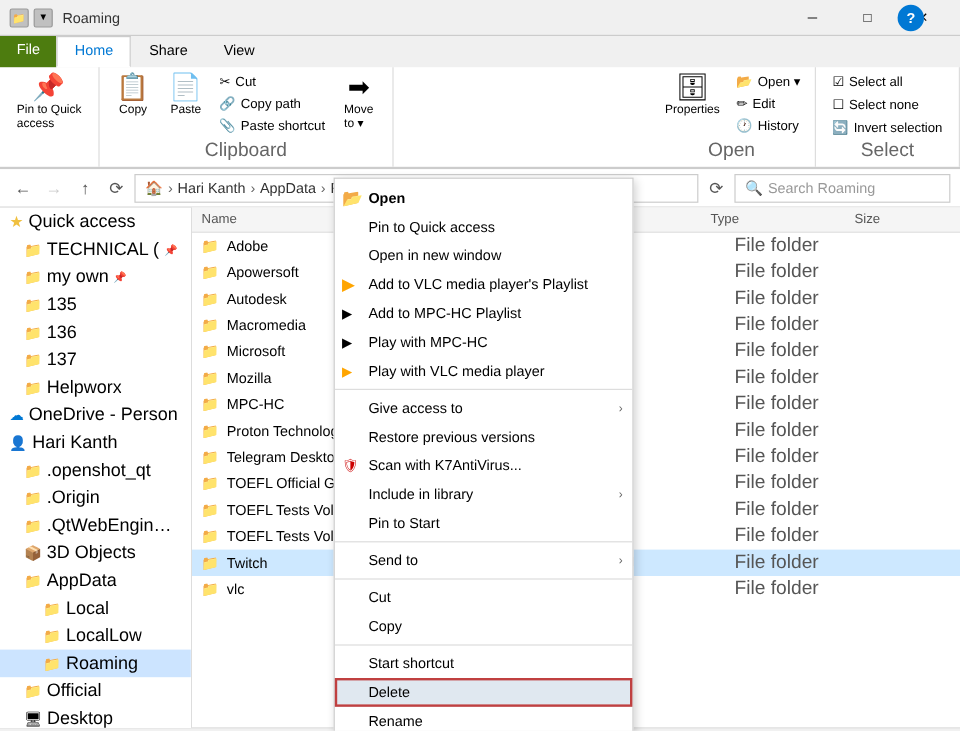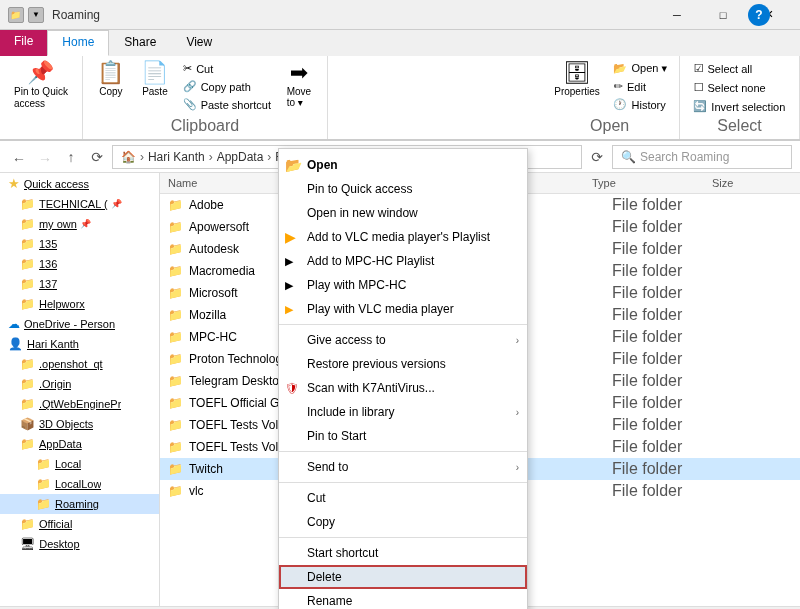--- a/index.html
+++ b/index.html
@@ -37,21 +37,21 @@
     .search-bar { width: 180px; height: 24px; border: 1px solid #ccc; padding: 2px 8px; font-size: 12px; display: flex; align-items: center; gap: 4px; color: #999; }
     .search-icon-sm { font-size: 12px; }
 
     
     .main { display: flex; height: calc(609px - 30px - 26px - 66px - 32px - 22px); }
 
     
     .sidebar { width: 160px; border-right: 1px solid #ddd; background: white; overflow-y: auto; font-size: 12px; }
     .sidebar-item { display: flex; align-items: center; gap: 4px; padding: 3px 8px; cursor: pointer; white-space: nowrap; overflow: hidden; }
     .sidebar-item.selected { background: #cce4ff; }
-    .sidebar-item .label { overflow: hidden; text-overflow: ellipsis; font-size: 11px; text-decoration: underline; }
+    .sidebar-item .label { overflow: hidden; text-overflow: ellipsis; font-size: 15px; }
 
     
     .file-area { flex: 1; background: white; overflow-y: auto; position: relative; }
     .file-header { display: flex; padding: 2px 8px; background: #f5f5f5; border-bottom: 1px solid #e0e0e0; font-size: 11px; color: #555; }
     .file-header-name { flex: 1; padding: 2px 0; }
     .file-header-date { width: 160px; padding: 2px 0; }
     .file-header-type { width: 100px; padding: 2px 0; }
     .file-header-size { width: 80px; padding: 2px 0; margin-left: 20px; }
     .file-row { display: flex; align-items: center; padding: 2px 8px; cursor: pointer; font-size: 12px; }
     .file-row.selected { background: #cde8ff; }
@@ -85,21 +85,21 @@
   <span class="title-bar-title">Roaming</span>
   <div class="title-bar-controls">
     <div class="title-btn">─</div>
     <div class="title-btn">□</div>
     <div class="title-btn close">✕</div>
   </div>
 </div>
 
 <div class="ribbon">
   <div class="ribbon-tabs">
-    <div class="ribbon-tab" style="background:#be185d;color:white;border:none;">File</div>
+    <div class="ribbon-tab" style="background:#4d7c0f;color:white;border:none;">File</div>
     <div class="ribbon-tab active">Home</div>
     <div class="ribbon-tab">Share</div>
     <div class="ribbon-tab">View</div>
     <div style="flex:1;"></div>
     <div class="help-btn">?</div>
   </div>
 
   <div class="ribbon-content">
 
     <div class="ribbon-group" style="min-width:55px;">

